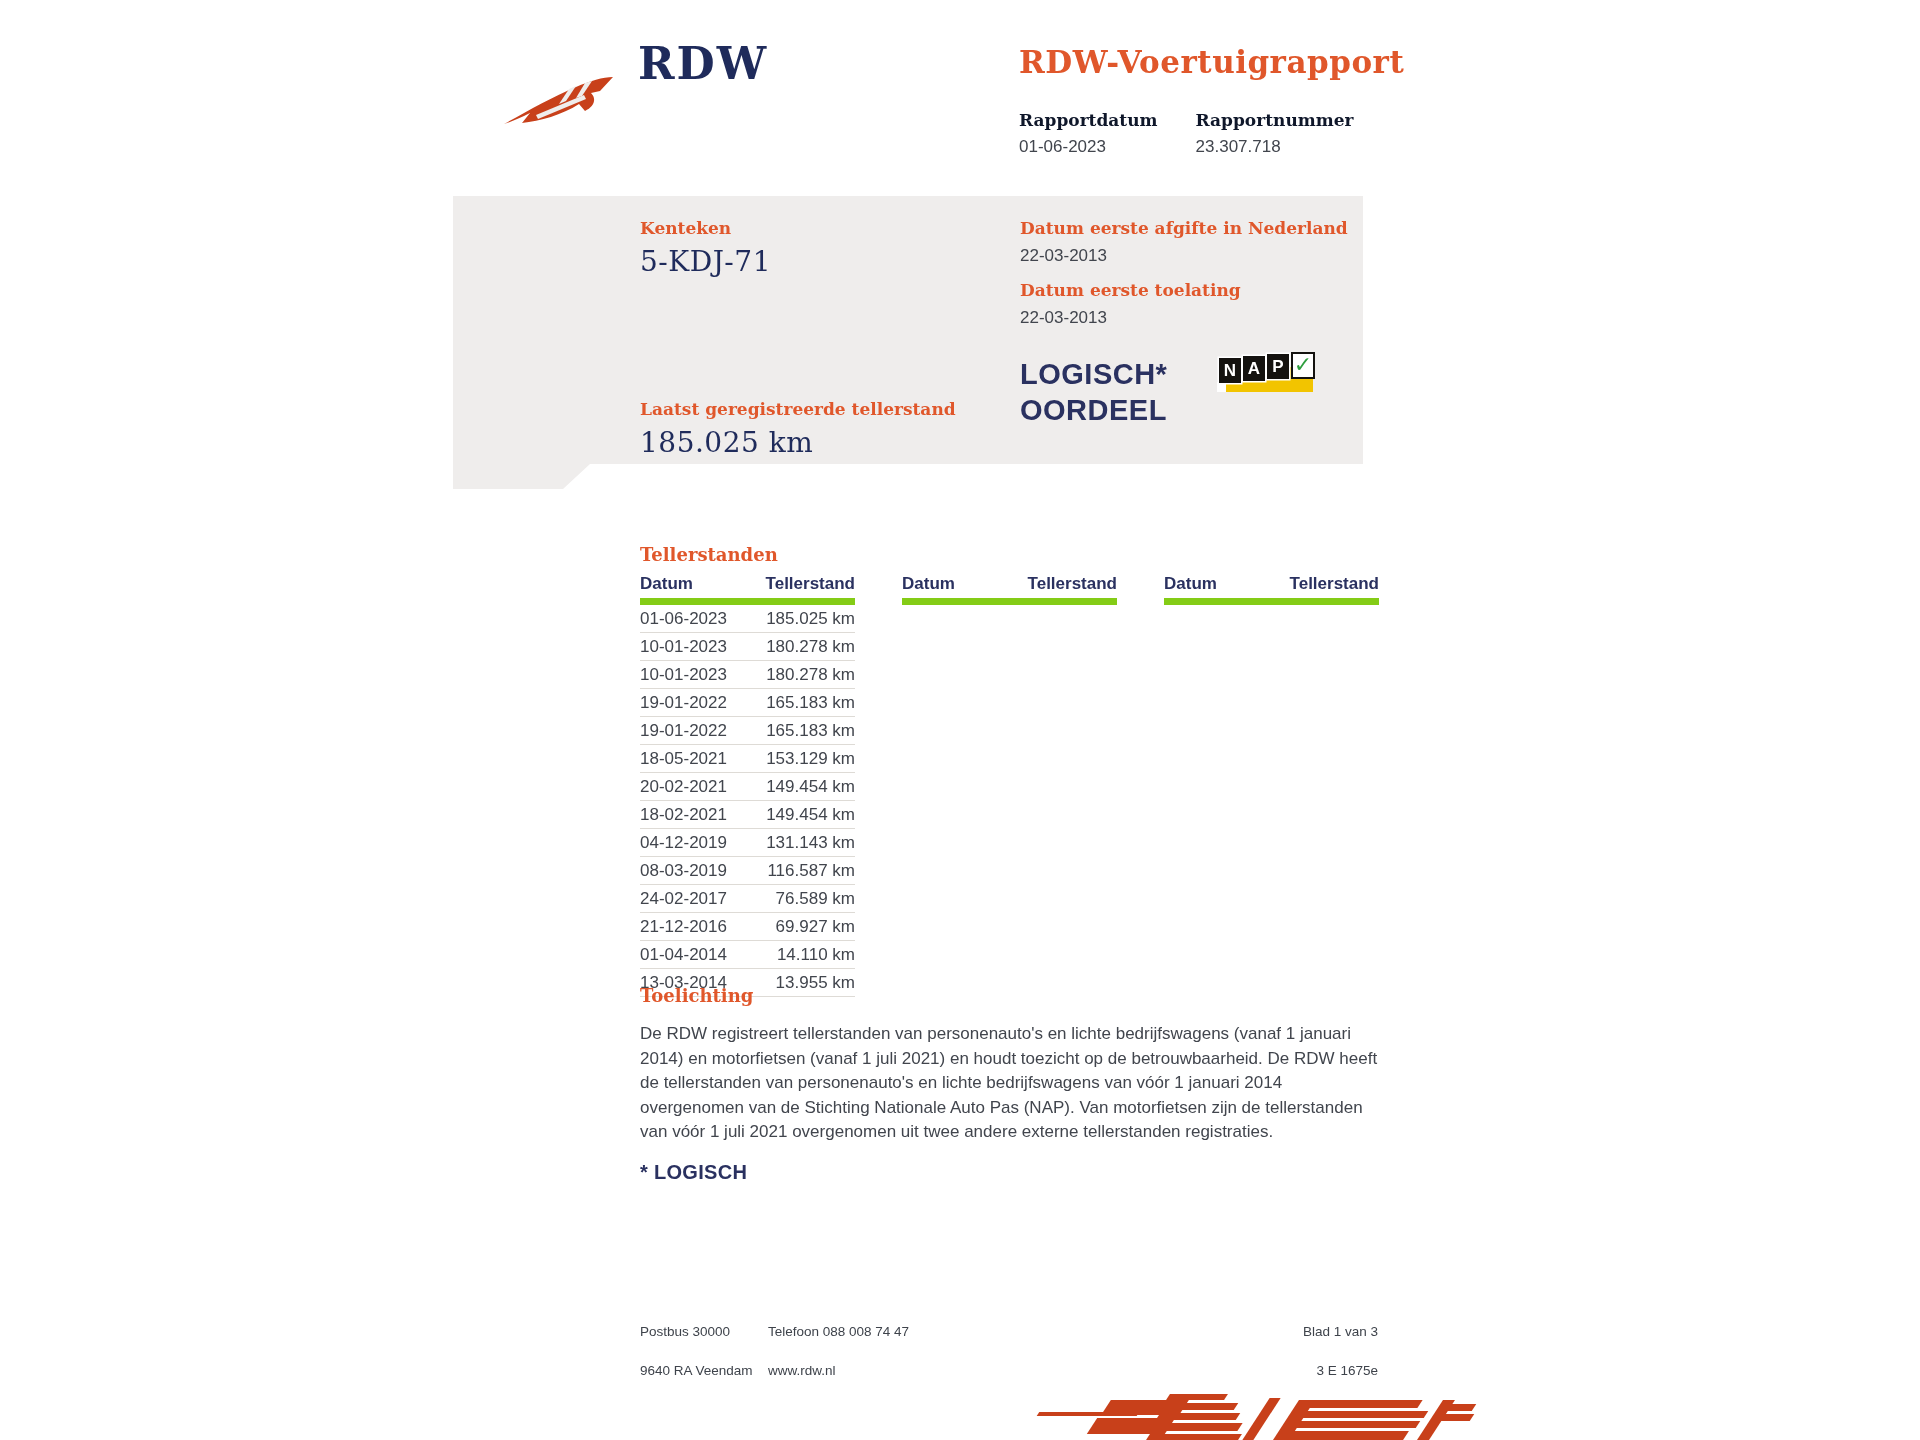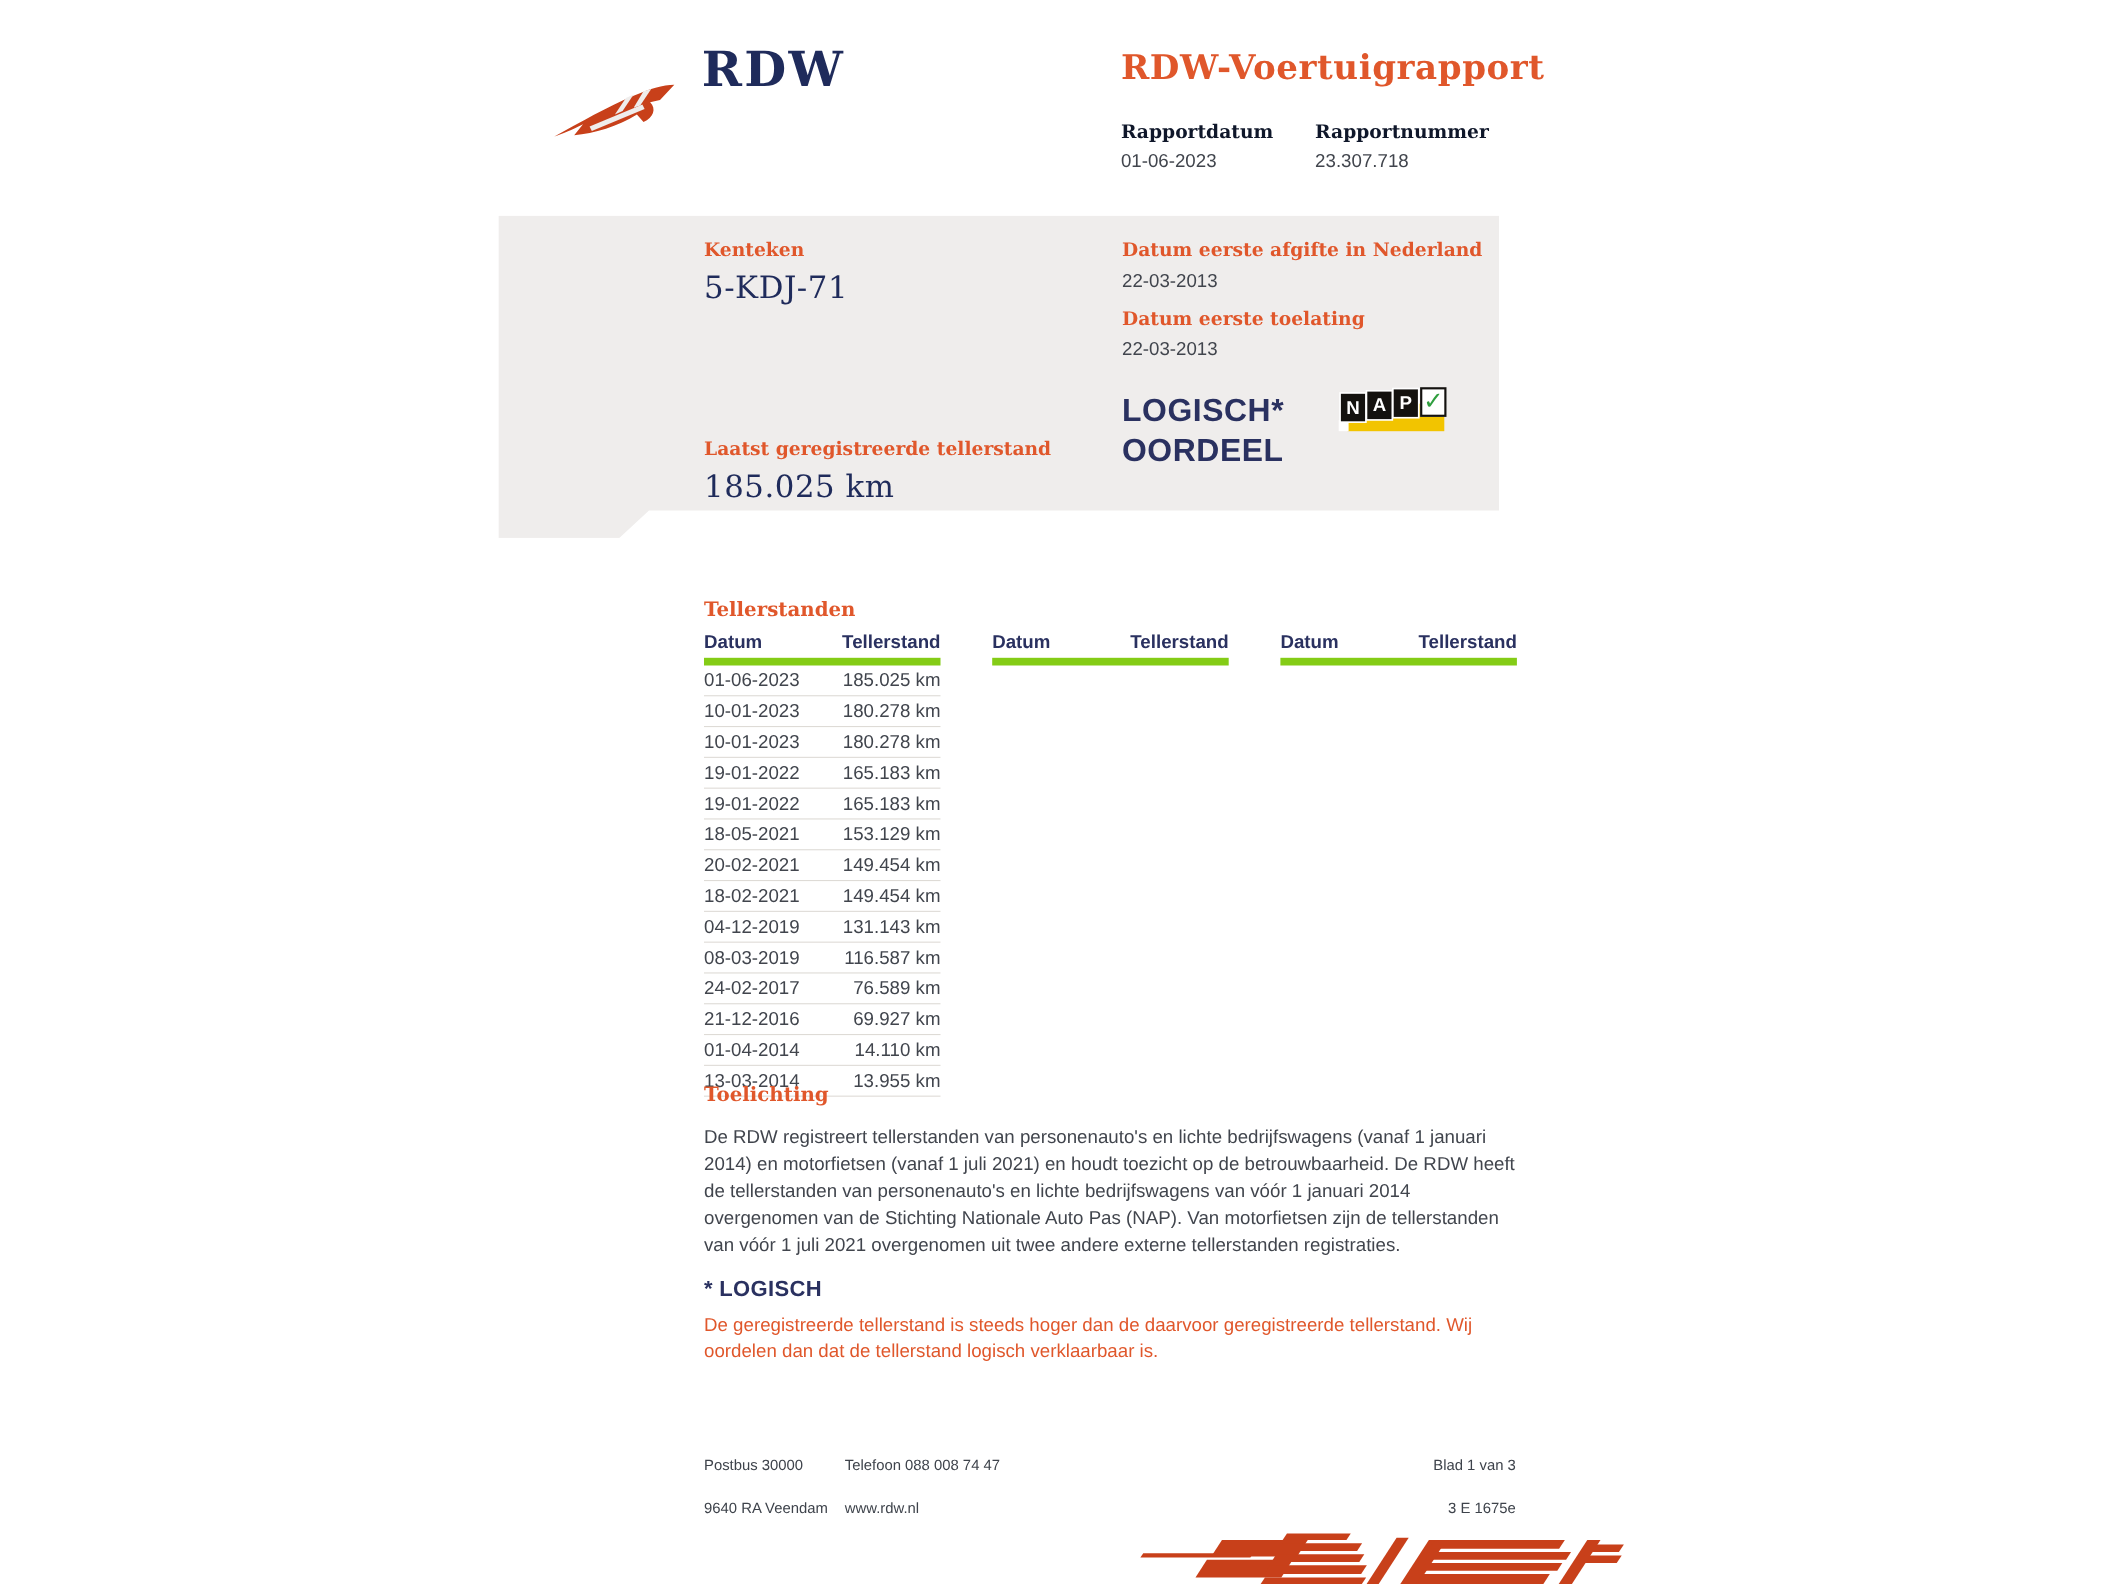--- a/index.html
+++ b/index.html
@@ -249,21 +249,20 @@
           <span>Tellerstand</span>
         </div>
       </div>
     </div>
   </div>
 
   <div class="explain">
     <div class="sec-title serif">Toelichting</div>
     <p class="body">De RDW registreert tellerstanden van personenauto's en lichte bedrijfswagens (vanaf 1 januari 2014) en motorfietsen (vanaf 1 juli 2021) en houdt toezicht op de betrouwbaarheid. De RDW heeft de tellerstanden van personenauto's en lichte bedrijfswagens van vóór 1 januari 2014 overgenomen van de Stichting Nationale Auto Pas (NAP). Van motorfietsen zijn de tellerstanden van vóór 1 juli 2021 overgenomen uit twee andere externe tellerstanden registraties.</p>
     <div class="logisch-h">* LOGISCH</div>
-    <div class="logisch-p">De geregistreerde tellerstand is steeds hoger dan de daarvoor geregistreerde tellerstand. Wij oordelen dan dat de tellerstand logisch verklaarbaar is.</div>
   </div>
 
   <div class="footer">
     <div>Postbus 30000</div>
     <div>Telefoon 088 008 74 47</div>
     <div class="right">Blad 1 van 3</div>
     <div>9640 RA Veendam</div>
     <div><a href="#">www.rdw.nl</a></div>
     <div class="right">3 E 1675e</div>
   </div>

